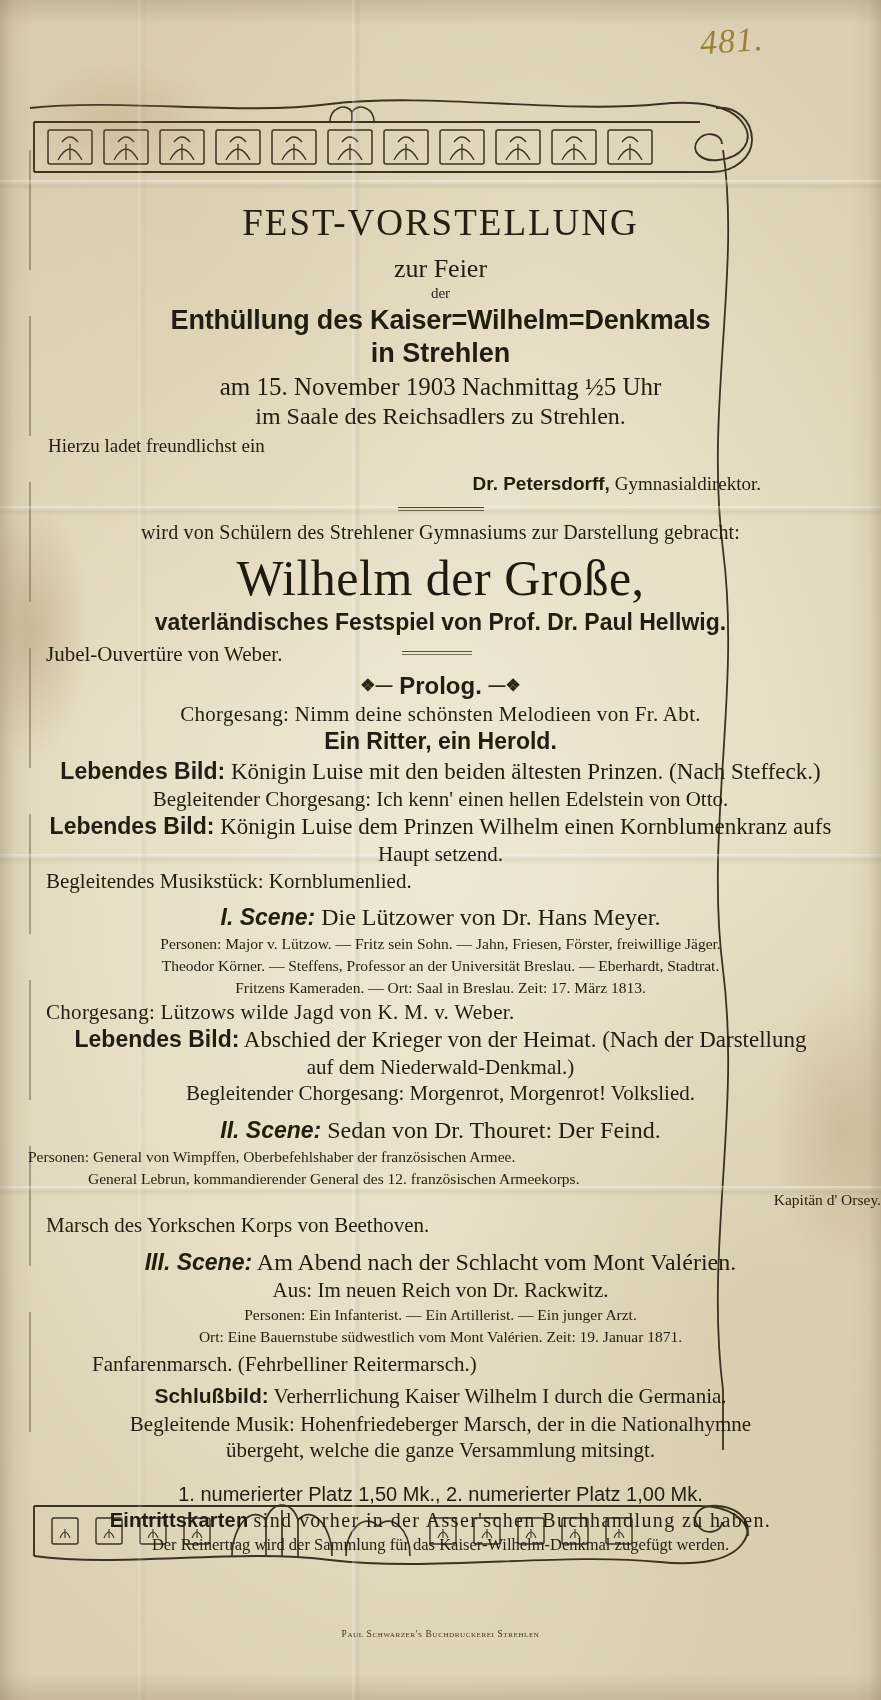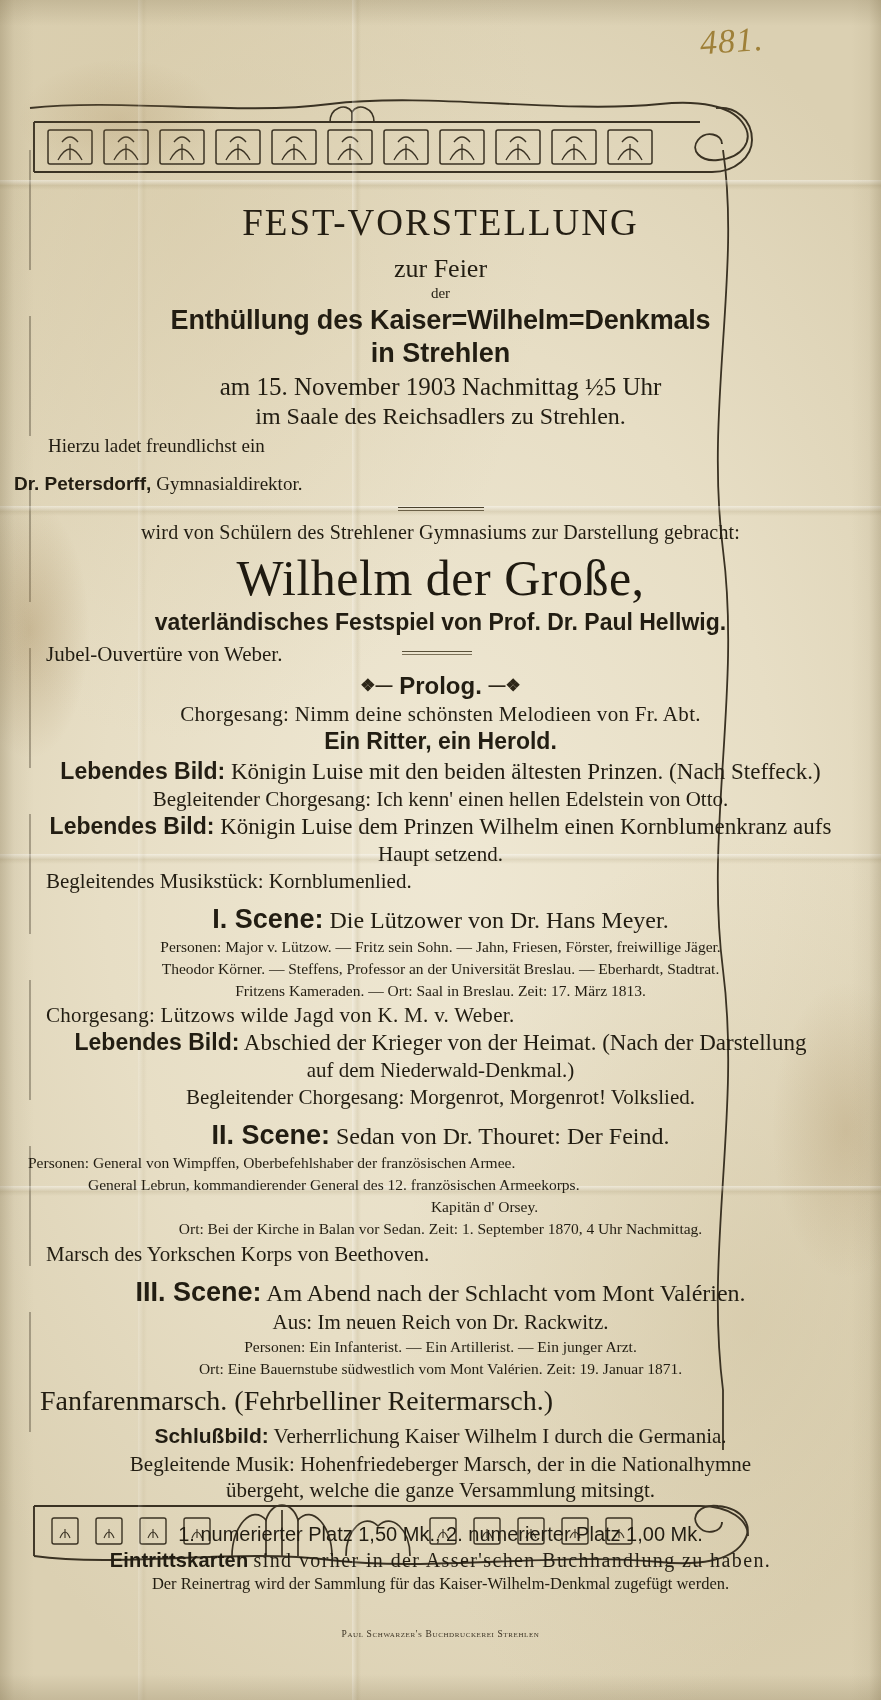--- a/index.html
+++ b/index.html
@@ -68,21 +68,21 @@
     font-family:"Liberation Sans", sans-serif;letter-spacing:-.2px;
   }
   .t-streh{
     font-size:27px;font-weight:bold;margin:1px 0 5px;
     font-family:"Liberation Sans", sans-serif;
   }
   .t-date{font-size:25px;margin:3px 0 1px;}
   .t-saal{font-size:24px;margin:2px 0 4px;}
 
   .row-left{text-align:left;padding-left:48px;font-size:19px;margin:5px 0 16px;}
-  .row-right{text-align:left;padding-right:120px;font-size:20px;margin:3px 14px 2px;}
+  .row-right{text-align:right;padding-right:120px;font-size:20px;margin:3px 0 2px;}
   .row-right b{font-family:"Liberation Sans", sans-serif;font-size:19px;}
   .row-right span.reg{font-size:19px;}
 
   .divider{
     width:86px;height:0;margin:13px auto 10px;
     border-top:1.6px solid #4a412c;border-bottom:1.1px solid #6b6047;
     padding-top:2px;
   }
 
   .t-wird{font-size:20px;margin:6px 0 2px;letter-spacing:.2px;}
@@ -109,27 +109,27 @@
   .t-chor{font-size:21px;margin:3px 0;letter-spacing:.3px;}
   .t-ritter{font-size:23px;font-weight:bold;margin:0 0 4px;
     font-family:"Liberation Sans", sans-serif;}
 
   .t-bild{font-size:23px;margin:3px 0;text-align:center;}
   .t-bild b{font-family:"Liberation Sans", sans-serif;font-weight:bold;}
   .t-bild.wide{padding:0 16px;}
   .t-cont{font-size:21px;margin:1px 0 3px;}
 
   .t-scene{font-size:24px;margin:11px 0 3px;}
-  .t-scene b{font-family:"Liberation Sans", sans-serif;font-weight:bold;font-size:27px;}
+  .t-scene b{font-family:"Liberation Sans", sans-serif;font-weight:bold;font-size:23px;font-style:italic;}
 
   .t-pers{font-size:15.5px;margin:2px 0;line-height:1.28;}
   .t-aus{font-size:21px;margin:3px 0;}
 
   .t-march{text-align:left;padding-left:46px;font-size:21px;margin:4px 0 0;}
-  .t-fanf{text-align:left;padding-left:40px;font-size:28px;margin:6px 0 0;}
+  .t-fanf{text-align:left;padding-left:92px;font-size:21px;margin:6px 0 0;}
 
   .t-schluss{font-size:21px;margin:8px 0 4px;}
   .t-schluss b{font-family:"Liberation Sans", sans-serif;font-weight:bold;}
 
   .t-begm{font-size:21px;margin:3px 4px;padding:0 20px;}
   .t-begm2{font-size:21px;margin:1px 0 0;}
 
   .t-price{font-size:20px;margin:20px 0 4px;font-family:"Liberation Sans", sans-serif;}
   .t-eintritt{font-size:20px;margin:4px 0 2px;letter-spacing:.2px;}
   .t-eintritt b{font-family:"Liberation Sans", sans-serif;font-weight:bold;}
@@ -316,22 +316,21 @@
     </p>
     <p class="ln t-cont">auf dem Niederwald-Denkmal.)</p>
     <p class="ln t-cont">Begleitender Chorgesang: Morgenrot, Morgenrot!  Volkslied.</p>
 
     <p class="ln t-scene">
       <b>II. Scene:</b>
       <span>Sedan von Dr. Thouret: Der Feind.</span>
     </p>
     <p class="ln t-pers" style="text-align:left;padding-left:28px;">Personen: General von Wimpffen, Oberbefehlshaber der französischen Armee.</p>
     <p class="ln t-pers" style="text-align:left;padding-left:88px;">General Lebrun, kommandierender General des 12. französischen Armeekorps.</p>
-    <p class="ln t-pers" style="text-align:center;padding-left:88px;">Kapitän d' Orsey.</p>
-    <p class="ln t-pers">Ort: Bei der Kirche in Balan vor Sedan.  Zeit: 1. September 1870, 4 Uhr Nachmittag.</p>
+    <p class="ln t-pers" style="text-align:right;padding-left:88px;">Kapitän d' Orsey.</p>
     <p class="ln t-march">Marsch des Yorkschen Korps von Beethoven.</p>
 
     <p class="ln t-scene">
       <b>III. Scene:</b>
       <span>Am Abend nach der Schlacht vom Mont Valérien.</span>
     </p>
     <p class="ln t-aus">Aus: Im neuen Reich von Dr. Rackwitz.</p>
     <p class="ln t-pers">Personen: Ein Infanterist. — Ein Artillerist. — Ein junger Arzt.</p>
     <p class="ln t-pers">Ort: Eine Bauernstube südwestlich vom Mont Valérien.  Zeit: 19. Januar 1871.</p>
     <p class="ln t-fanf">Fanfarenmarsch.   (Fehrbelliner Reitermarsch.)</p>

